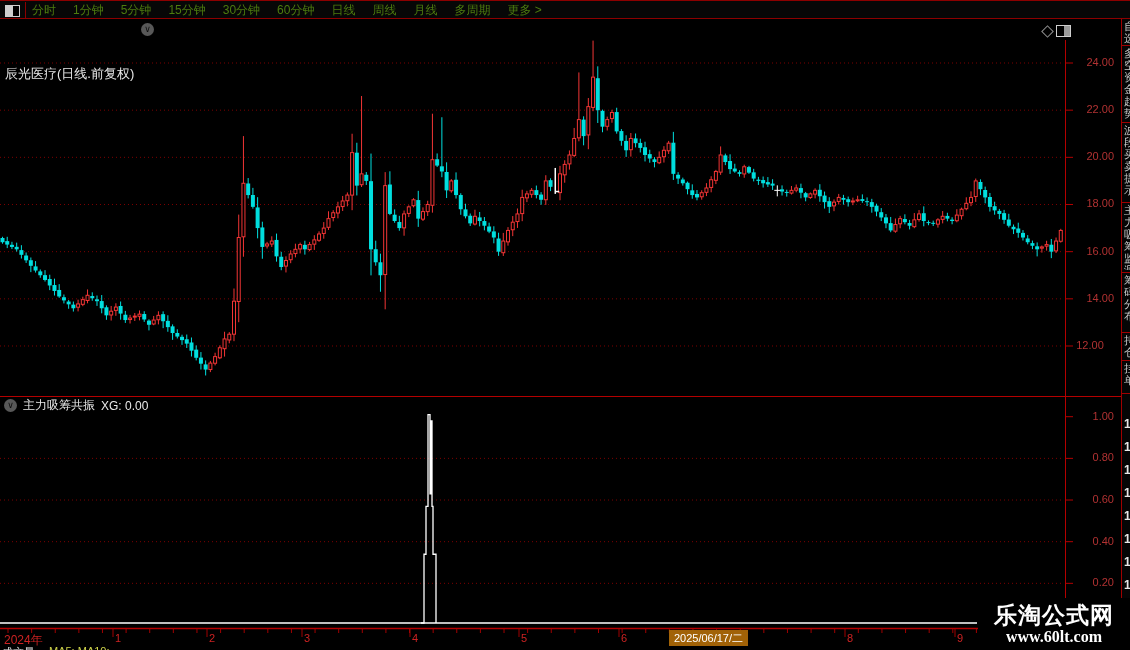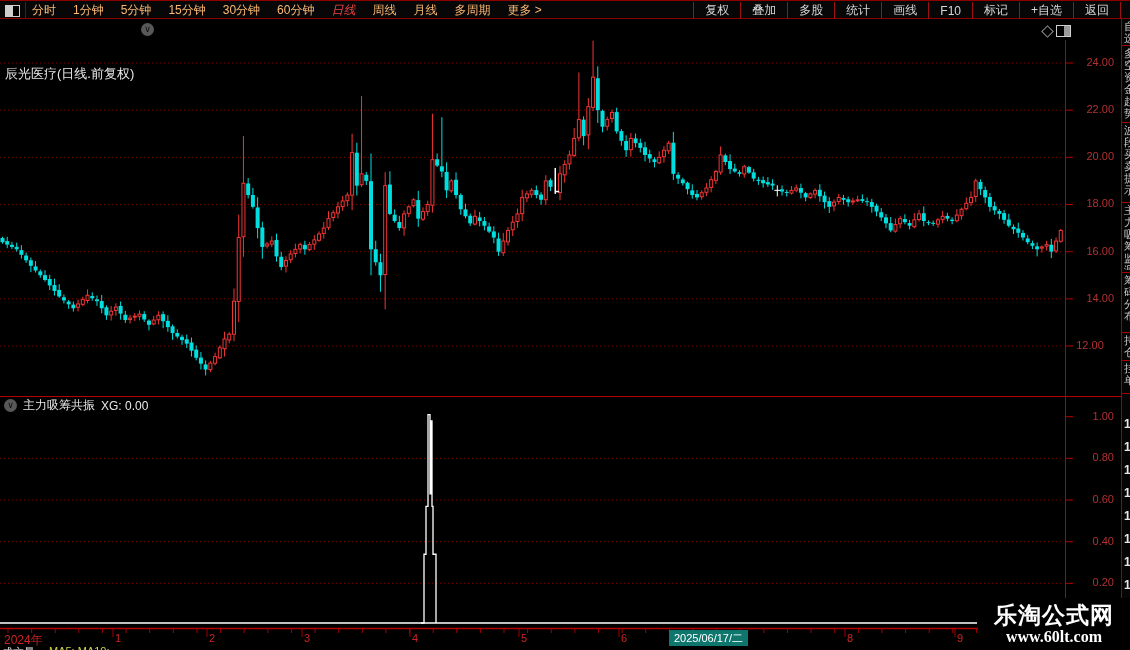--- a/index.html
+++ b/index.html
@@ -9,40 +9,40 @@
   
   #toolbar{left:0;top:0;width:1130px;height:19px;background:#070707;
            border-top:1px solid #8c0000;border-bottom:1px solid #8c0000;
            box-sizing:border-box;z-index:6;}
   #win-icon-box{left:0;top:1px;width:25px;height:17px;border-right:1px solid #8c0000;
                 display:flex;align-items:center;justify-content:center;}
   .half-square{width:13px;height:10px;border:1px solid #cfcfcf;position:relative;background:#000;}
   .half-square .fill-l{position:absolute;left:0;top:0;width:50%;height:100%;background:#cfcfcf;}
   .half-square .fill-r{position:absolute;right:0;top:0;width:50%;height:100%;background:#9a9a9a;}
   #period-row{left:32px;top:1px;height:17px;display:flex;align-items:center;gap:17px;}
-  .period{font-size:12px;color:#fdba74;cursor:default;white-space:nowrap;}
-  .period.active{color:#ef4444;font-style:italic;}
+  .period{font-size:12px;color:#4d7c0f;cursor:default;white-space:nowrap;}
+  .period.active{color:#4d7c0f;}
   #right-btns{right:9px;top:1px;height:17px;display:flex;align-items:stretch;}
   .rbtn{font-size:12px;color:#d8d8d8;padding:0 11px;display:flex;align-items:center;
         border-left:1px solid #9b1010;white-space:nowrap;}
   .rbtn:last-child{border-right:1px solid #9b1010;}
   
   #title-row{left:0;top:20px;width:1120px;height:20px;}
   #main-title{left:5px;top:2px;font-size:13px;color:#e8e8e8;margin-top:43px;}
   .badge{width:13px;height:13px;border-radius:50%;background:#585858;color:#0d0d0d;
          font-size:9px;line-height:12px;text-align:center;display:inline-block;}
   #title-badge{left:141px;top:3px;}
   #diamond-icon{left:1043px;top:7px;width:7px;height:7px;border:1px solid #8f8f8f;
                 transform:rotate(45deg);}
   #layout-icon{left:1056px;top:5px;}
   
   .ylab{position:absolute;width:48px;text-align:right;font-size:11px;color:#b23232;z-index:2;}
   .xlab{position:absolute;font-size:11px;color:#cc2222;z-index:3;}
   #year-label{left:4px;top:632px;font-size:12px;color:#cc2222;z-index:3;}
-  #date-highlight{left:669px;top:630px;width:79px;height:16px;background:#0f766e;
+  #date-highlight{left:669px;top:630px;width:79px;height:16px;background:#a16207;
                   color:#fff;font-size:11px;text-align:center;line-height:16px;z-index:4;}
   
   #sub-header{left:0;top:398px;height:15px;display:flex;align-items:center;gap:6px;z-index:2;}
   #sub-title{font-size:12px;color:#e8e8e8;}
   #sub-value{font-size:12px;color:#e8e8e8;}
   
   #logo-box{left:978px;top:598px;width:152px;height:52px;background:#000;z-index:5;
             display:flex;flex-direction:column;align-items:center;justify-content:center;}
   #logo-line1{font-size:23px;font-weight:bold;color:#fff;letter-spacing:1px;line-height:26px;}
   #logo-line2{font-size:16px;font-weight:bold;color:#fff;
@@ -75,31 +75,20 @@
       <span class="period">1分钟</span>
       <span class="period">5分钟</span>
       <span class="period">15分钟</span>
       <span class="period">30分钟</span>
       <span class="period">60分钟</span>
       <span class="period active">日线</span>
       <span class="period">周线</span>
       <span class="period">月线</span>
       <span class="period">多周期</span>
       <span class="period">更多 &gt;</span>
-    </div>
-  <div id="right-btns" class="abs">
-      <span class="rbtn">复权</span>
-      <span class="rbtn">叠加</span>
-      <span class="rbtn">多股</span>
-      <span class="rbtn">统计</span>
-      <span class="rbtn">画线</span>
-      <span class="rbtn">F10</span>
-      <span class="rbtn">标记</span>
-      <span class="rbtn">+自选</span>
-      <span class="rbtn">返回</span>
     </div>
 </div>
 
 <div id="title-row" class="abs">
   <div id="main-title" class="abs">辰光医疗(日线.前复权)</div>
   <span id="title-badge" class="badge abs">∨</span>
   <div id="diamond-icon" class="abs"></div>
   <div id="layout-icon" class="abs">
     <div class="half-square">
         <div class="fill-r"></div>

